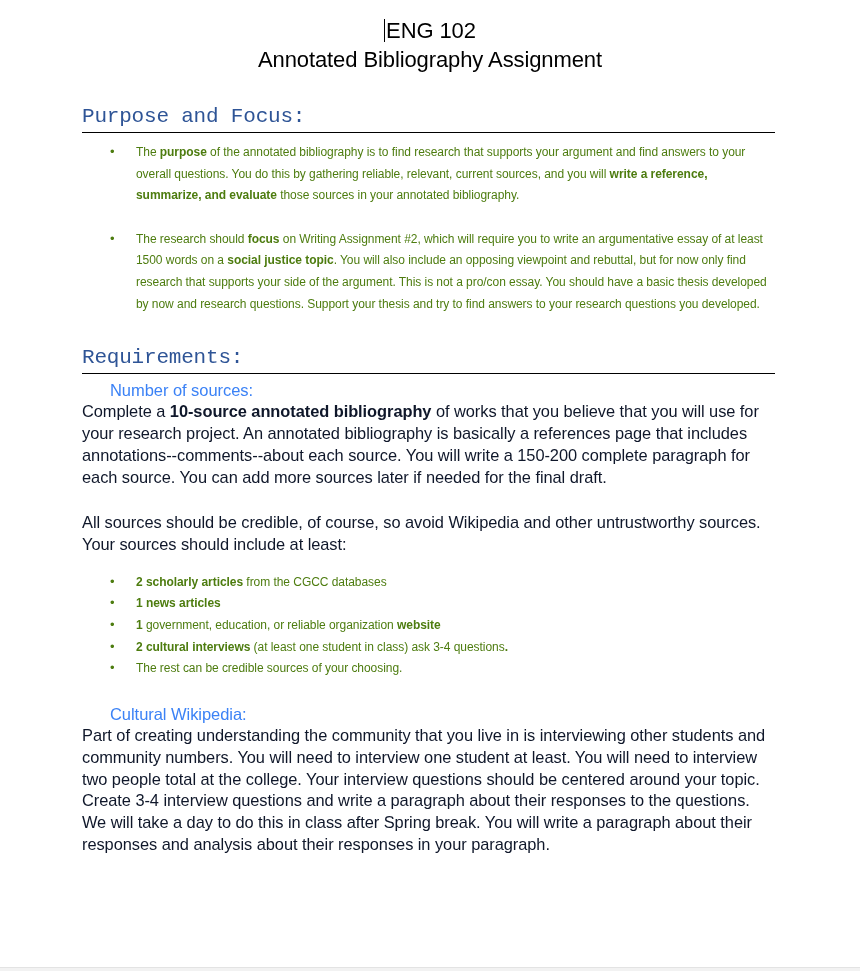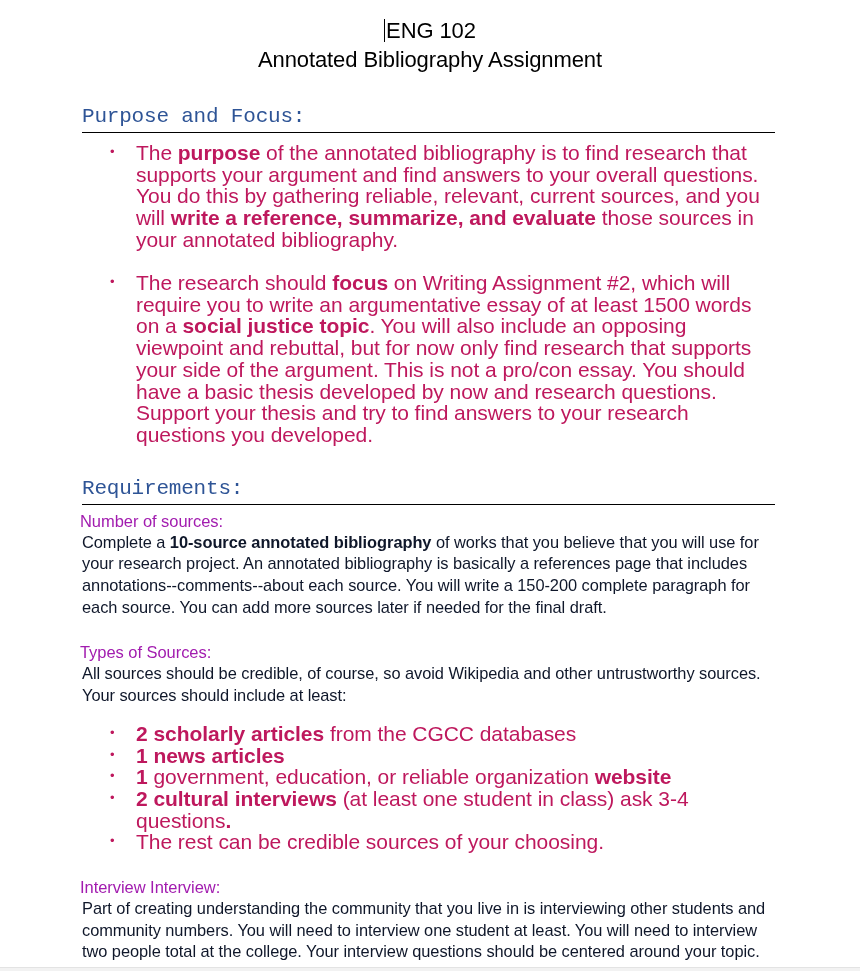--- a/index.html
+++ b/index.html
@@ -61,23 +61,23 @@
     font-size: 21px;
     line-height: 26px;
     color: #2E5496;
     font-weight: 400;
     letter-spacing: -0.2px;
     font-family: Liberation Mono, monospace;
   }
   .h2 {
     font-size: 16.5px;
     line-height: 21px;
-    color: #a21caf;
+    color: #3b82f6;
     font-weight: 400;
-    margin-left: 80px;
+    margin-left: 110px;
     letter-spacing: -0.05px;
   }
 
   
   .body-p {
     font-size: 16.4px;
     line-height: 21.7px;
     color: #0f172a;
     margin-left: 82px;
     width: 695px;
@@ -86,23 +86,23 @@
   .body-p b { font-weight: 700; }
 
   
   ul.bullets {
     list-style: none;
     margin: 0;
     padding: 0;
   }
   ul.bullets > li {
     position: relative;
-    font-size: 21px;
+    font-size: 12px;
     line-height: 21.7px;
-    color: #be185d;
+    color: #4d7c0f;
     letter-spacing: -0.05px;
   }
   ul.bullets > li::before {
     content: "\2022";
     position: absolute;
     font-size: 13px;
     line-height: inherit;
   }
   
   ul.list-purpose > li {
@@ -170,32 +170,31 @@
     <div class="h1">Requirements:</div>
   </div>
 
   <div style="height:6px"></div>
 
   <div class="h2">Number of sources:</div>
   <div class="body-p"><span>Complete a </span><b>10-source annotated bibliography</b><span> of works that you believe that you will use for your research project. An annotated bibliography is basically a references page that includes annotations--comments--about each source. You will write a 150-200 complete paragraph for each source.  You can add more sources later if needed for the final draft.</span></div>
 
   <div class="spacer-lg"></div>
 
-  <div class="h2">Types of Sources:</div>
   <div class="body-p"><span>All sources should be credible, of course, so avoid Wikipedia and other untrustworthy sources. Your sources should include at least:</span></div>
 
   <div class="spacer-md"></div>
 
   <ul class="bullets list-sources">
     <li><span><b>2 scholarly articles</b><span> from the CGCC databases</span></span></li>
     <li><span><b>1 news articles</b></span></li>
     <li><span><b>1</b><span> government, education, or reliable organization </span><b>website</b></span></li>
     <li><span><b>2 cultural interviews</b><span> (at least one student in class) ask 3-4 questions</span><b>.</b></span></li>
     <li><span><span>The rest can be credible sources of your choosing.</span></span></li>
   </ul>
 
   <div class="spacer-lg"></div>
 
-  <div class="h2">Interview Interview:</div>
+  <div class="h2">Cultural Wikipedia:</div>
   <div class="body-p"><span>Part of creating understanding the community that you live in is interviewing other students and community numbers. You will need to interview one student at least. You will need to interview two people total at the college. Your interview questions should be centered around your topic. Create 3-4 interview questions and write a paragraph about their responses to the questions. We will take a day to do this in class after Spring break. You will write a paragraph about their responses and analysis about their responses in your paragraph.</span></div>
 
   <div class="page-edge"></div>
 </div>
 
 </body></html>

